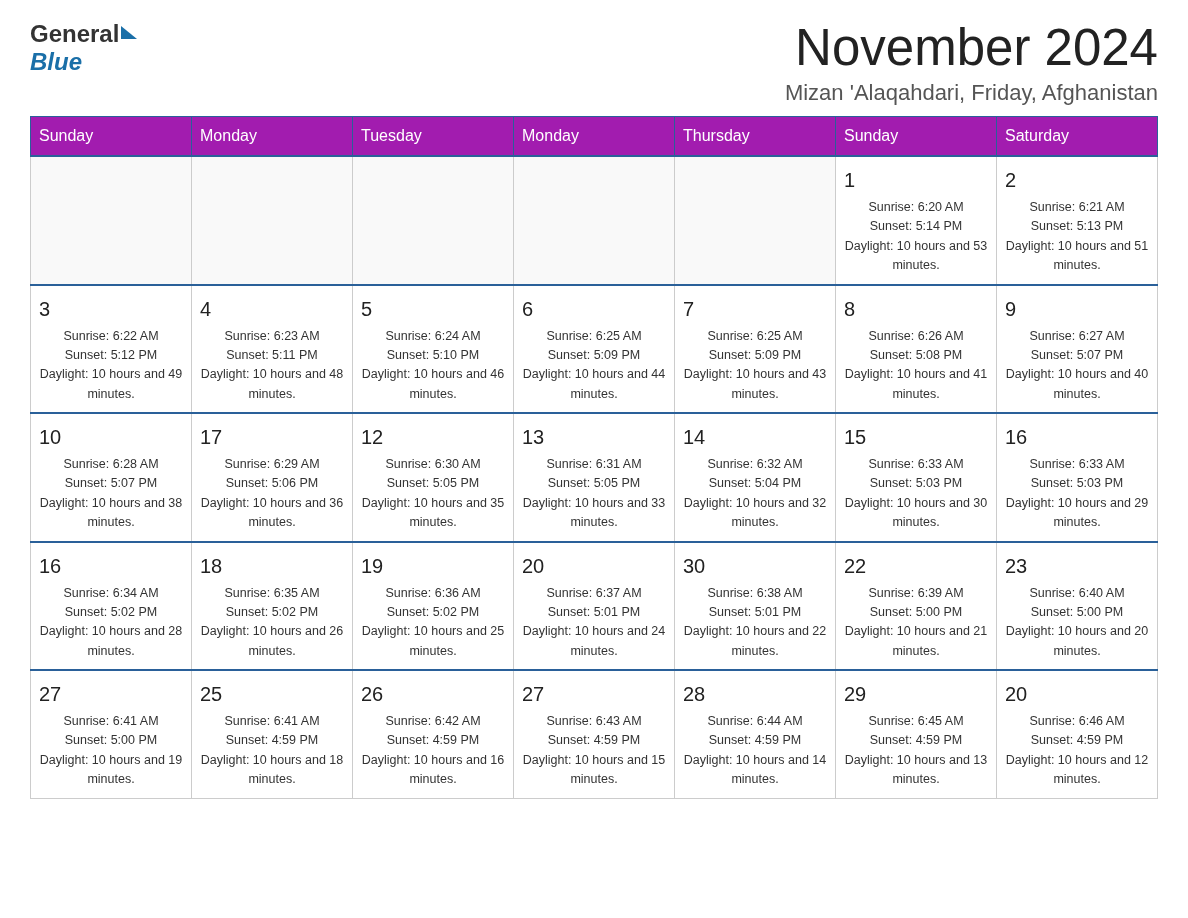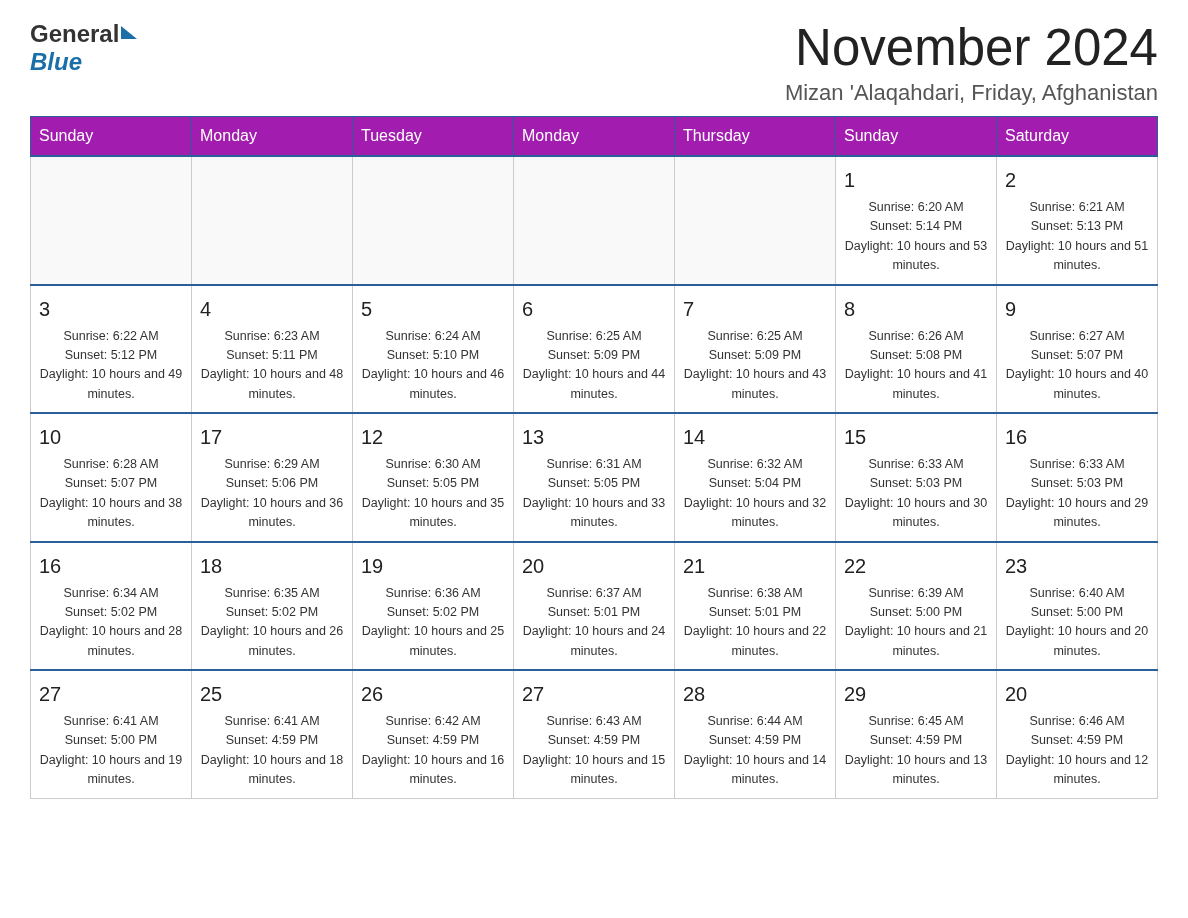--- a/index.html
+++ b/index.html
@@ -226,21 +226,21 @@
         </td>
         <td>
           <span class="day-number">19</span>
           <div class="day-info">Sunrise: 6:36 AM<br>Sunset: 5:02 PM<br>Daylight: 10 hours and 25 minutes.</div>
         </td>
         <td>
           <span class="day-number">20</span>
           <div class="day-info">Sunrise: 6:37 AM<br>Sunset: 5:01 PM<br>Daylight: 10 hours and 24 minutes.</div>
         </td>
         <td>
-          <span class="day-number">21</span>
+          <span class="day-number">30</span>
           <div class="day-info">Sunrise: 6:38 AM<br>Sunset: 5:01 PM<br>Daylight: 10 hours and 22 minutes.</div>
         </td>
         <td>
           <span class="day-number">22</span>
           <div class="day-info">Sunrise: 6:39 AM<br>Sunset: 5:00 PM<br>Daylight: 10 hours and 21 minutes.</div>
         </td>
         <td>
           <span class="day-number">23</span>
           <div class="day-info">Sunrise: 6:40 AM<br>Sunset: 5:00 PM<br>Daylight: 10 hours and 20 minutes.</div>
         </td>

